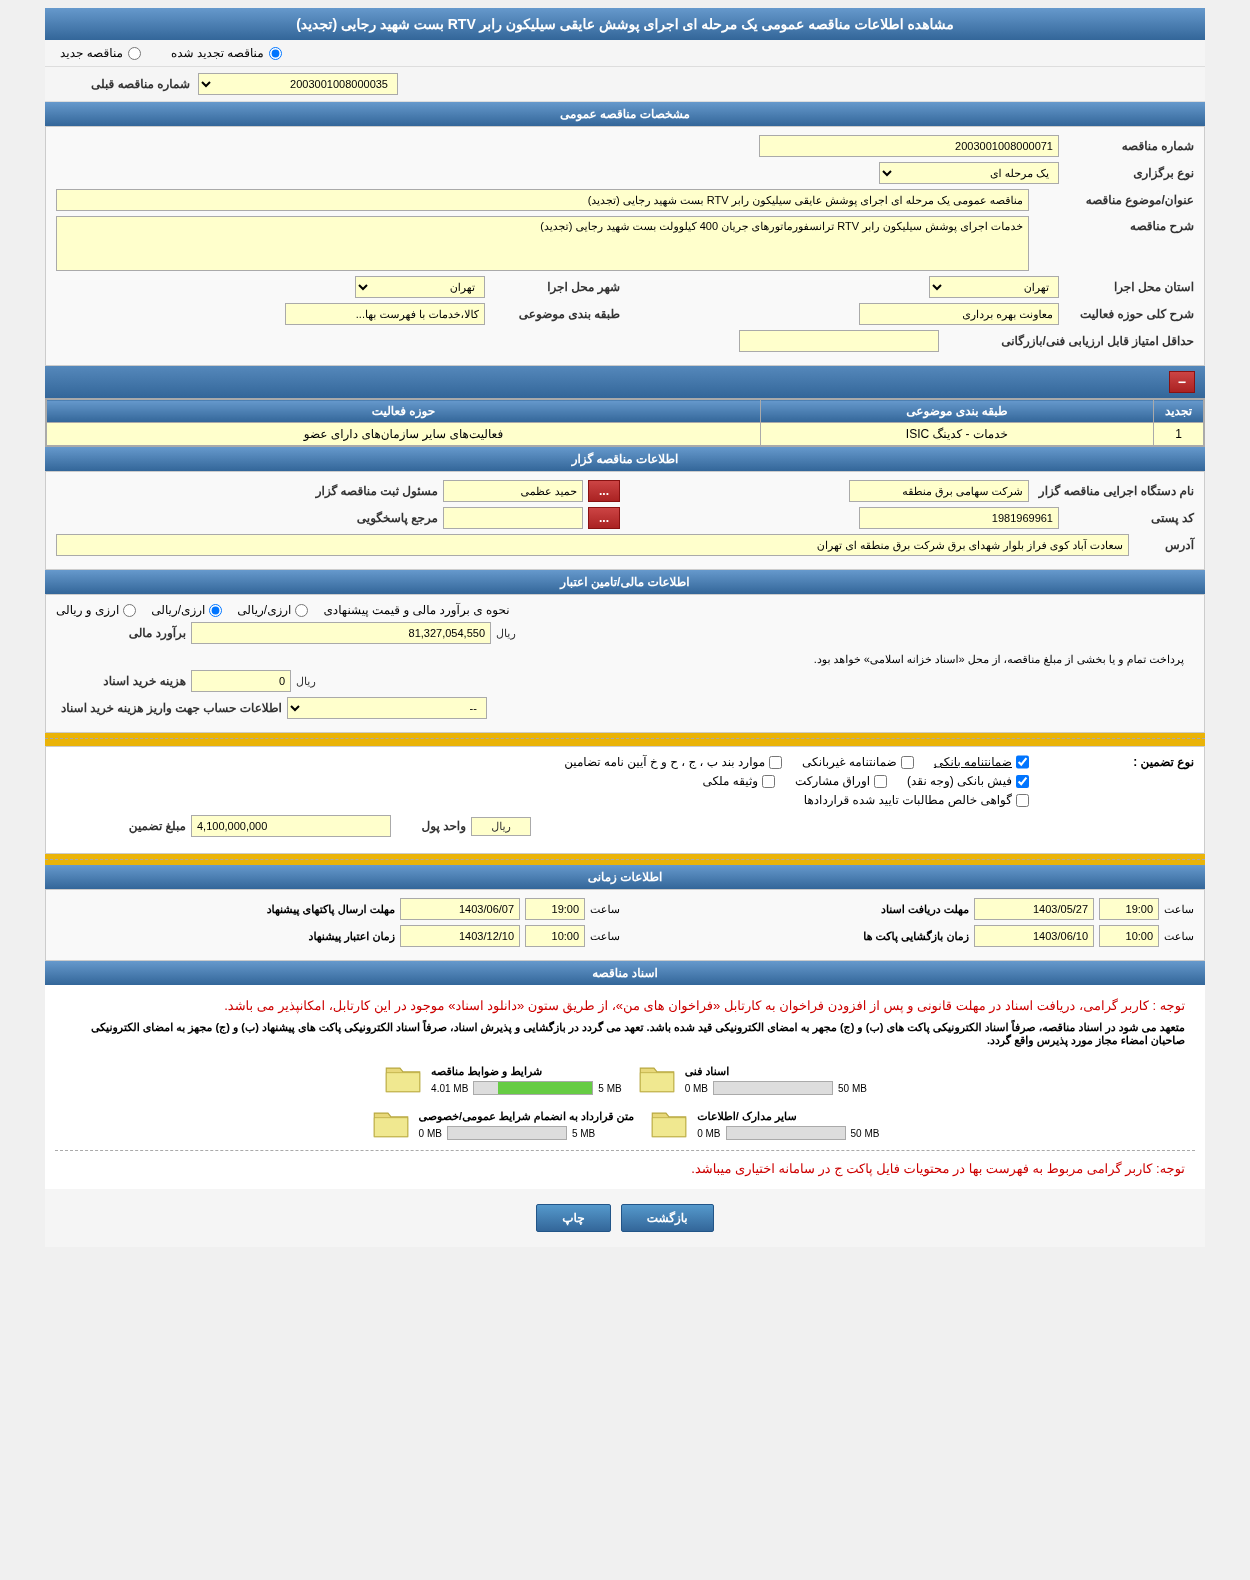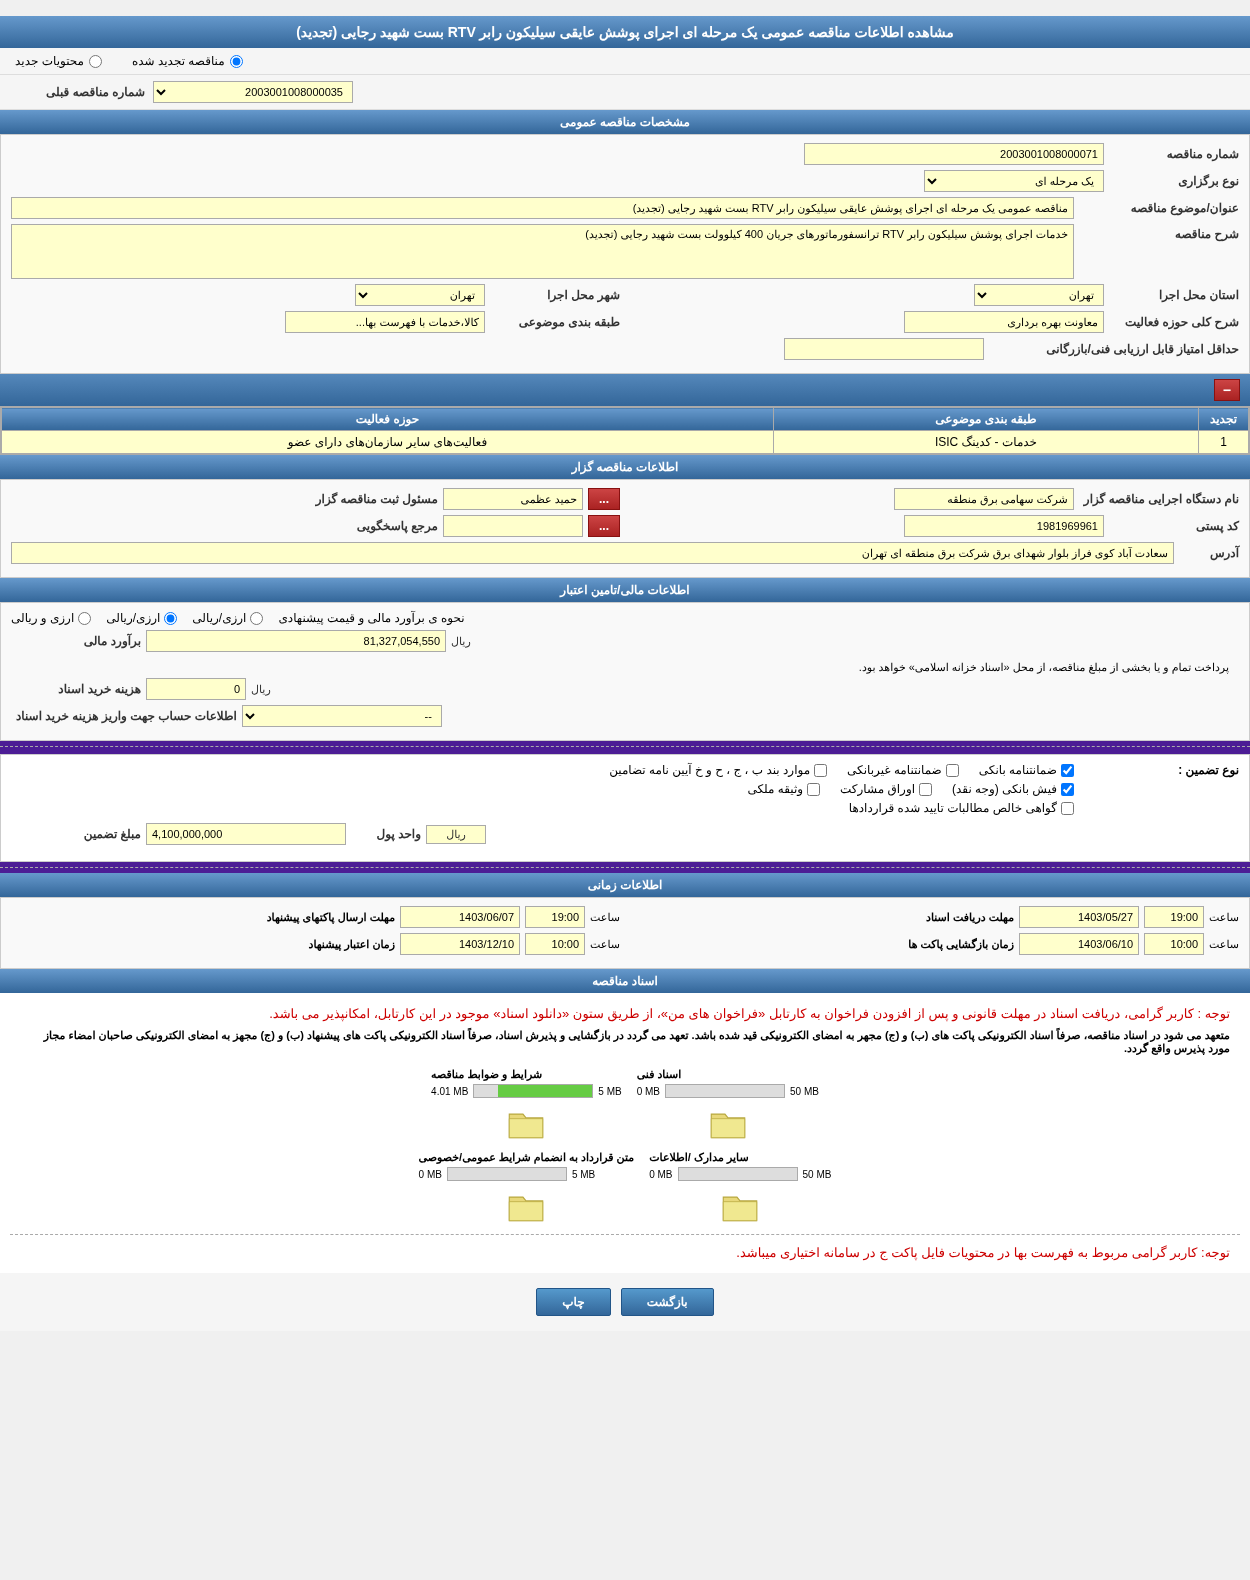--- a/index.html
+++ b/index.html
@@ -4,23 +4,23 @@
   <style>
     * { box-sizing: border-box; margin: 0; padding: 0; }
     body {
       font-family: Tahoma, Arial, sans-serif;
       font-size: 12px;
       direction: rtl;
       background: #f0f0f0;
       color: #000;
     }
     .page-wrapper {
-      width: 1250px;
-      margin: 16px auto;
-      background: #4c1d95;
+      width: 1160px;
+      margin: 8px auto;
+      background: #eab308;
     }
     .page-title {
       background: linear-gradient(to bottom, #6699cc, #336699);
       color: #fff;
       text-align: center;
       padding: 8px 10px;
       font-size: 14px;
       font-weight: bold;
     }
     .radio-row {
@@ -199,24 +199,23 @@
     }
     .file-boxes-row {
       display: flex;
       direction: rtl;
       gap: 15px;
       justify-content: center;
       margin: 10px 0;
     }
     .file-box {
       display: flex;
-      align-items: center;
+      align-items: flex-end;
       gap: 8px;
       direction: rtl;
-      flex-direction: column;
     }
     .file-info {
       display: flex;
       flex-direction: column;
       align-items: flex-end;
       gap: 3px;
     }
     .file-label {
       font-size: 11px;
       font-weight: bold;
@@ -276,21 +275,21 @@
 </head>
 <body>
 
 <div class="page-wrapper">
 
   <div class="page-title">مشاهده اطلاعات مناقصه عمومی یک مرحله ای اجرای پوشش عایقی سیلیکون رابر RTV بست شهید رجایی (تجدید)</div>
 
   <div class="radio-row">
     <div class="radio-item">
       <input type="radio" name="tender_type" style="">
-      <label>محتویات جدید</label>
+      <label>مناقصه جدید</label>
     </div>
     <div class="radio-item">
       <input type="radio" name="tender_type" checked="" style="">
       <label>مناقصه تجدید شده</label>
     </div>
   </div>
 
   <div class="mofagheseh-row">
     <select class="form-select" style="width:200px;">
       <option value="2003001008000035">2003001008000035</option>
@@ -466,21 +465,21 @@
   <div class="section-wrapper">
     <div style="padding:0 0 2px 0;">
       <hr class="divider-dashed">
     </div>
     <div class="section-body" style="background:#fff;">
 
       <div style="display:flex; align-items:flex-start; direction:rtl; gap:15px; margin-bottom:8px;">
         <span style="font-weight:bold; min-width:150px;">نوع تضمین :</span>
         <div style="display:flex; flex-direction:column; gap:5px; direction:rtl;">
           <div style="display:flex; gap:20px; flex-wrap:wrap;">
-            <label style="display:flex; align-items:center; gap:4px;">
+            <label style="display:flex; gap:4px;text-decoration:underline;">
               <input type="checkbox" checked="" style="">
               <span>ضمانتنامه بانکی</span>
             </label>
             <label style="display:flex; align-items:center; gap:4px;">
               <input type="checkbox" style="">
               <span>ضمانتنامه غیربانکی</span>
             </label>
             <label style="display:flex; align-items:center; gap:4px;">
               <input type="checkbox" style="">
               <span>موارد بند ب ، ج ، ح و خ آیین نامه تضامین</span>

